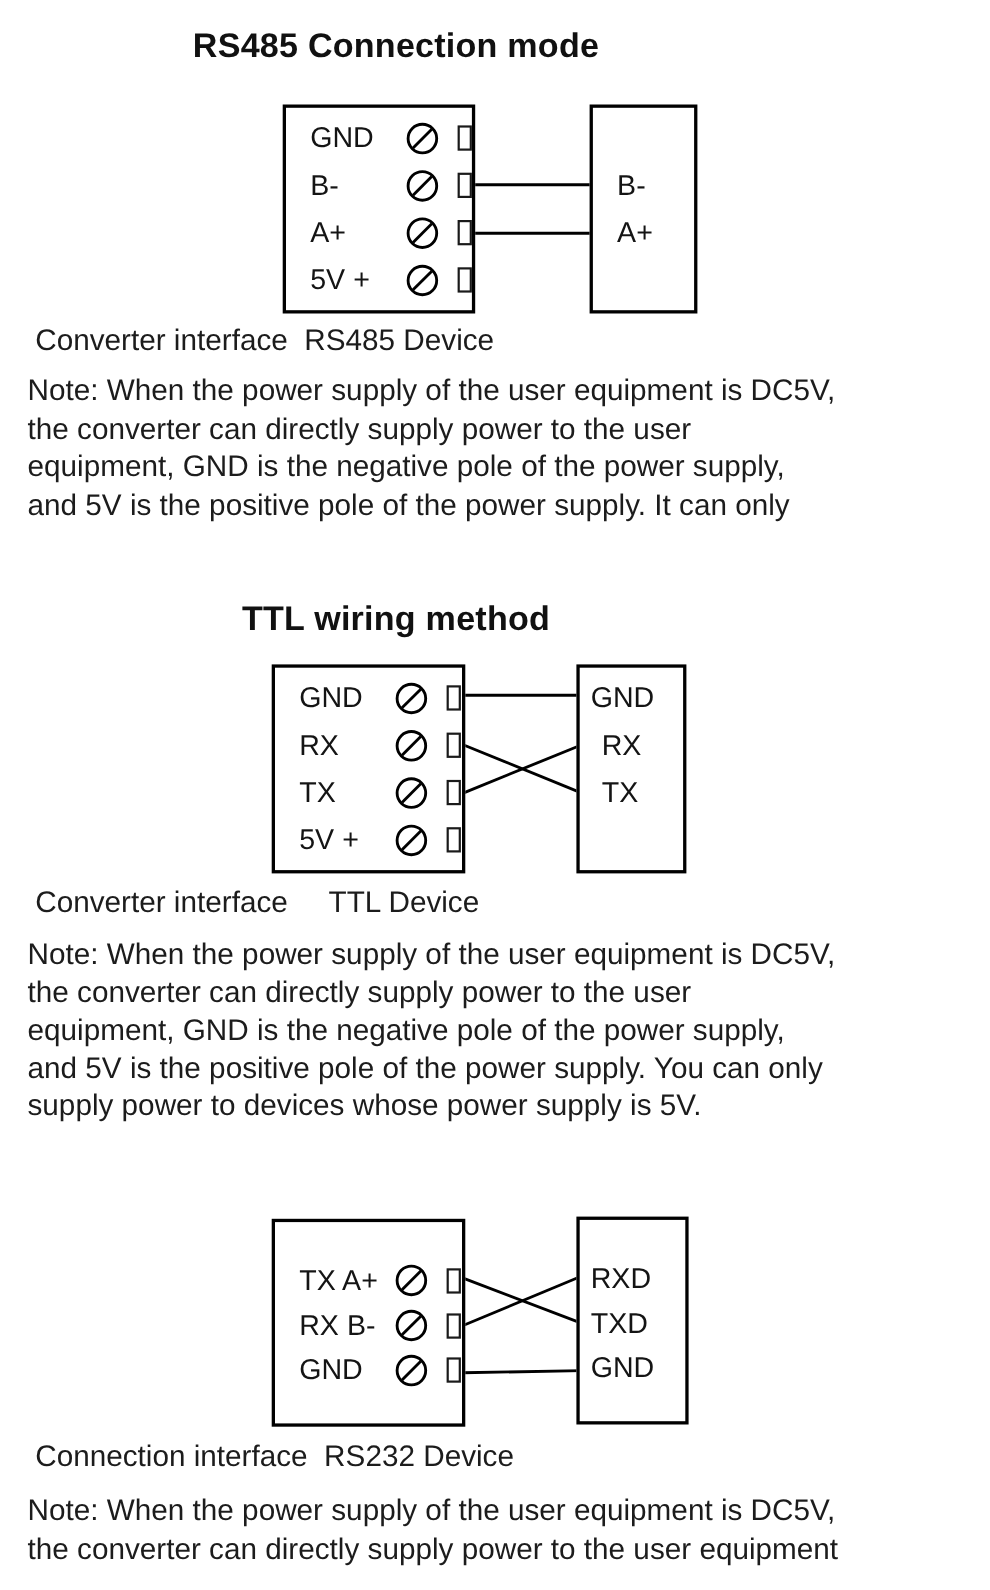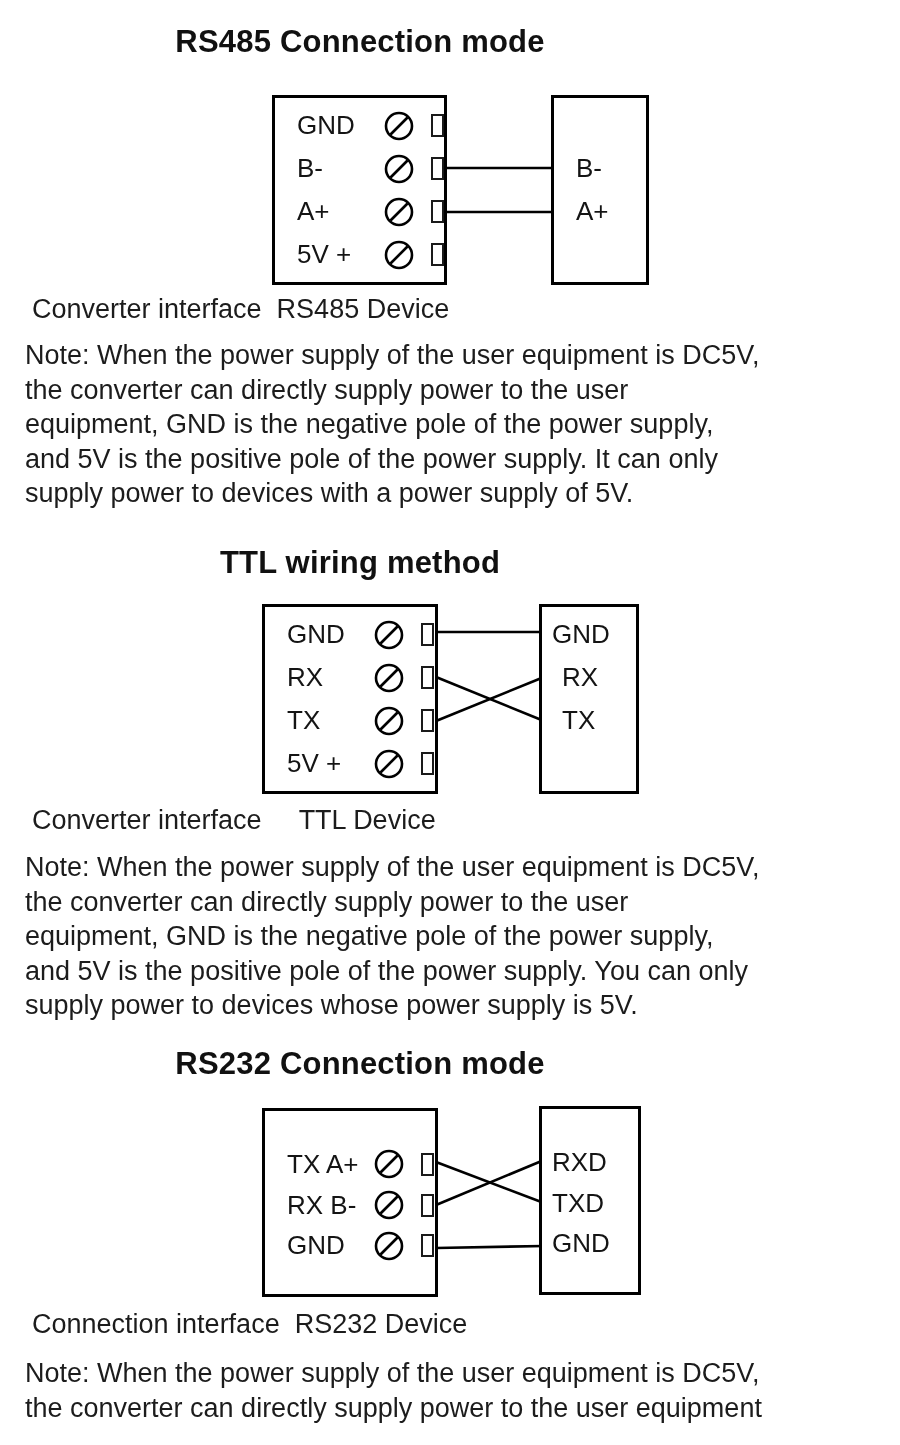--- a/index.html
+++ b/index.html
@@ -10,21 +10,21 @@
   .title{
     position:absolute;left:0;width:720px;text-align:center;
     font-size:31px;font-weight:bold;letter-spacing:.2px;color:#111;
   }
   .caption{
     position:absolute;left:16px;width:900px;
     font-size:27px;white-space:pre;color:#1c1c1c;margin-left:16px;
   }
   .note{position:absolute;left:25px;width:870px;}
   .note div{font-size:27px;line-height:34.5px;white-space:nowrap;color:#1c1c1c;}
-  .diagram{position:absolute;left:16px;width:809px;height:200px;}
+  .diagram{position:absolute;left:1px;width:809px;height:200px;}
   .wires{position:absolute;left:0;top:0;pointer-events:none;}
   .lbox,.rbox{
     position:absolute;box-sizing:border-box;border:3px solid #000;background:#fff;
     display:flex;flex-direction:column;padding:6px 0;
   }
   .lrow{flex:1;display:flex;align-items:center;padding-left:22px;}
   .lrow .lbl{width:86px;font-size:26px;color:#141414;}
   .screw{flex:0 0 auto;display:block;}
   .slot{
     flex:0 0 auto;width:9px;height:19px;border:2px solid #1a1a1a;
@@ -91,21 +91,20 @@
     </div>
   </div>
 
   <div class="caption" style="top:294px">Converter interface  RS485 Device</div>
 
   <div class="note" style="top:338px">
     <div>Note: When the power supply of the user equipment is DC5V,</div>
     <div>the converter can directly supply power to the user</div>
     <div>equipment, GND is the negative pole of the power supply,</div>
     <div>and 5V is the positive pole of the power supply. It can only</div>
-    <div>supply power to devices with a power supply of 5V.</div>
   </div>
 
   <div class="title" style="top:545px">TTL wiring method</div>
 
   <div class="diagram" style="top:600px">
     <svg class="wires" width="900" height="200" viewBox="0 0 900 200">
       <line x1="420" y1="32" x2="528" y2="32" stroke="#000" stroke-width="2.6"></line>
       <line x1="420" y1="77" x2="528" y2="121" stroke="#000" stroke-width="2.6"></line>
       <line x1="420" y1="121" x2="528" y2="77" stroke="#000" stroke-width="2.6"></line>
     </svg>
@@ -156,21 +155,20 @@
   <div class="caption" style="top:805px">Converter interface     TTL Device</div>
 
   <div class="note" style="top:850px">
     <div>Note: When the power supply of the user equipment is DC5V,</div>
     <div>the converter can directly supply power to the user</div>
     <div>equipment, GND is the negative pole of the power supply,</div>
     <div>and 5V is the positive pole of the power supply. You can only</div>
     <div>supply power to devices whose power supply is 5V.</div>
   </div>
 
-  <div class="title" style="top:1046px">RS232 Connection mode</div>
 
   <div class="diagram" style="top:1100px">
     <svg class="wires" width="900" height="200" viewBox="0 0 900 200">
       <line x1="420" y1="62" x2="528" y2="103" stroke="#000" stroke-width="2.6"></line>
       <line x1="420" y1="105" x2="528" y2="60" stroke="#000" stroke-width="2.6"></line>
       <line x1="420" y1="148" x2="528" y2="146" stroke="#000" stroke-width="2.6"></line>
     </svg>
 
     <div class="lbox threerow" style="left:246px;top:8px;width:176px;height:189px">
       <div class="lrow">

